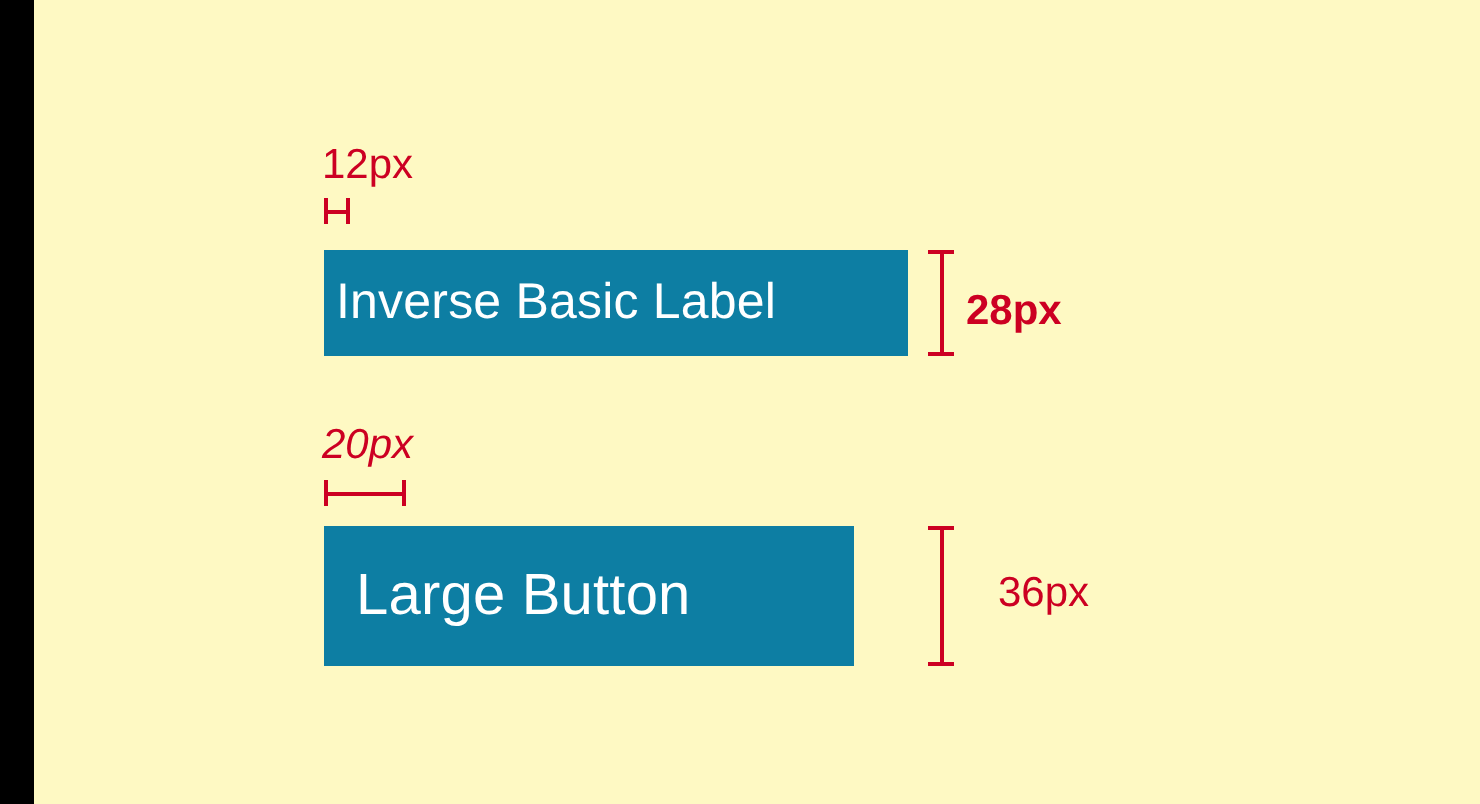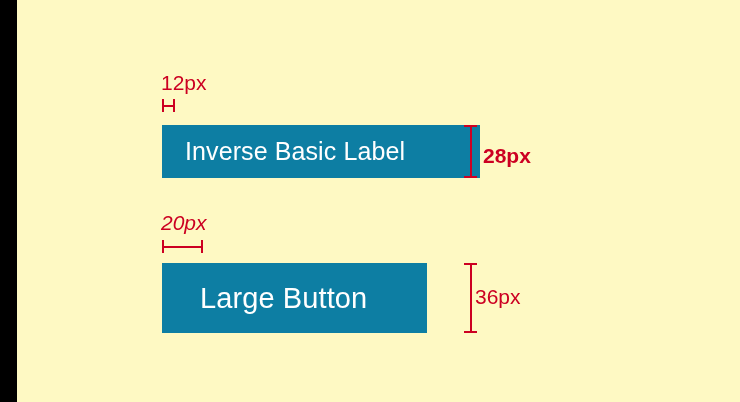--- a/index.html
+++ b/index.html
@@ -30,53 +30,53 @@
     white-space: nowrap;
   }
   .component .component-label {
     display: block;
     line-height: 1;
   }
 
   #component-basic-label {
     left: 145px;
     top: 125px;
-    width: 318px;
+    width: 292px;
     height: 53px;
-    padding-left: 23px;
+    padding-left: 6px;
   }
   #component-basic-label .component-label {
     font-size: 25px;
     letter-spacing: 0.1px;
   }
 
   #component-large-button {
     left: 145px;
     top: 263px;
     width: 265px;
     height: 70px;
-    padding-left: 38px;
+    padding-left: 16px;
   }
   #component-large-button .component-label {
     font-size: 29px;
     letter-spacing: 0.1px;
   }
 
   
   .annotation-text {
     position: absolute;
     color: #cc0022;
     font-size: 21px;
     line-height: 1;
     white-space: nowrap;
   }
   #annotation-padding-small-text { left: 144px; top: 72px; }
   #annotation-padding-large-text { left: 144px; top: 212px; font-style: italic; }
   #annotation-height-small-text  { left: 466px; top: 145px; font-weight: bold; }
-  #annotation-height-large-text  { left: 458px; top: 286px; }
+  #annotation-height-large-text  { left: 482px; top: 286px; }
 
   
   .dim-h {
     position: absolute;
     height: 13px;
   }
   .dim-h .dim-rule {
     position: absolute;
     left: 0;
     right: 0;

